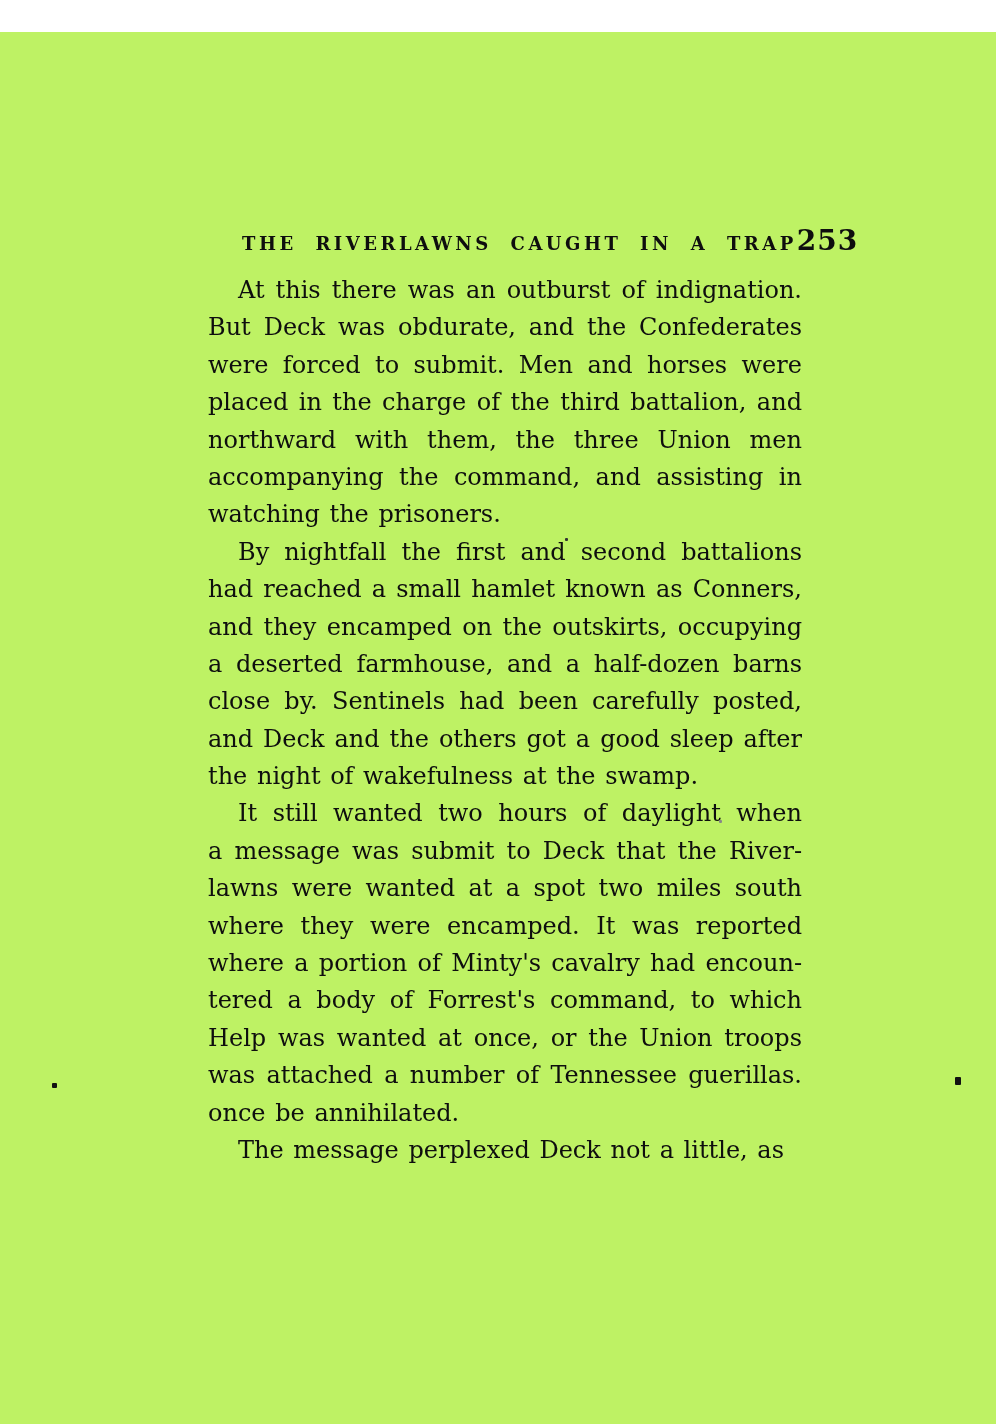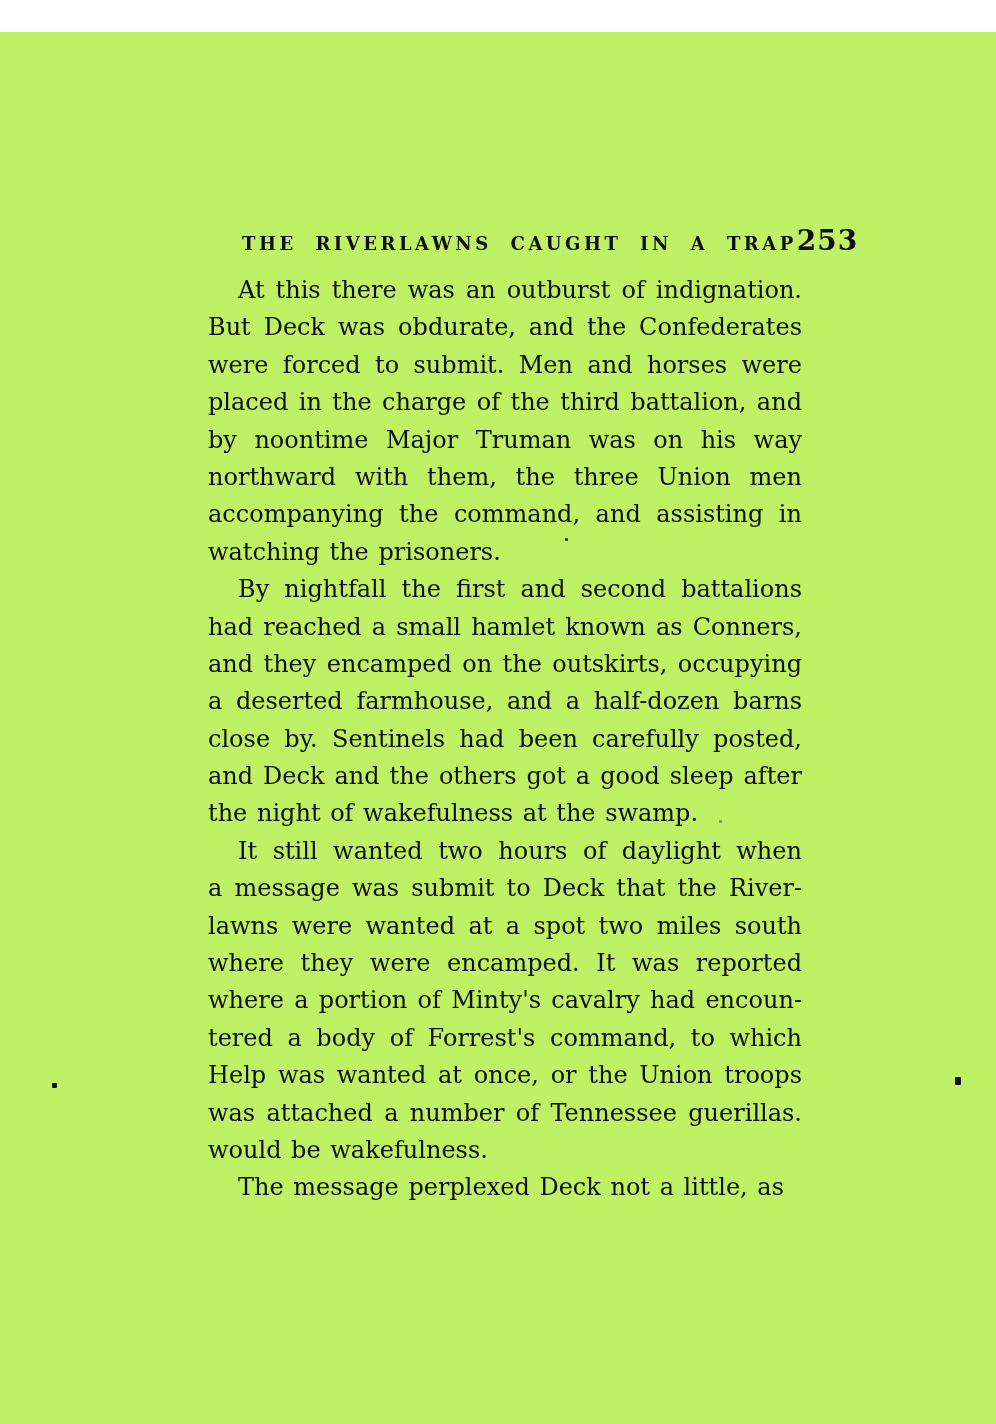--- a/index.html
+++ b/index.html
@@ -84,21 +84,20 @@
     <span class="header-title">THE RIVERLAWNS CAUGHT IN A TRAP</span>
     <span class="page-number">253</span>
   </div>
 
   <div class="text-block">
       <div class="paragraph">
         <div class="line first">At this there was an outburst of indignation.</div>
         <div class="line">But Deck was obdurate, and the Confederates</div>
         <div class="line">were forced to submit.  Men and horses were</div>
         <div class="line">placed in the charge of the third battalion, and</div>
-        <div class="line">by noontime Major Truman was on his way</div>
         <div class="line">northward with them, the three Union men</div>
         <div class="line">accompanying the command, and assisting in</div>
         <div class="line last">watching the prisoners.</div>
       </div>
       <div class="paragraph">
         <div class="line first">By nightfall the first and second battalions</div>
         <div class="line">had reached a small hamlet known as Conners,</div>
         <div class="line">and they encamped on the outskirts, occupying</div>
         <div class="line">a deserted farmhouse, and a half-dozen barns</div>
         <div class="line">close by.  Sentinels had been carefully posted,</div>
@@ -107,21 +106,21 @@
       </div>
       <div class="paragraph">
         <div class="line first">It still wanted two hours of daylight when</div>
         <div class="line">a message was submit to Deck that the River-</div>
         <div class="line">lawns were wanted at a spot two miles south of</div>
         <div class="line">where they were encamped.  It was reported</div>
         <div class="line">where a portion of Minty's cavalry had encoun-</div>
         <div class="line">tered a body of Forrest's command, to which</div>
         <div class="line">Help was wanted at once, or the Union troops</div>
         <div class="line">was attached a number of Tennessee guerillas.</div>
-        <div class="line last">would be wakefulness.</div>
+        <div class="line last">once be annihilated.</div>
       </div>
       <div class="paragraph">
         <div class="line first last">The message perplexed Deck not a little, as</div>
       </div>
     </div>
 
   <div class="speck s1"></div>
   <div class="speck s2"></div>
   <div class="speck s3"></div>
   <div class="speck s4"></div>

